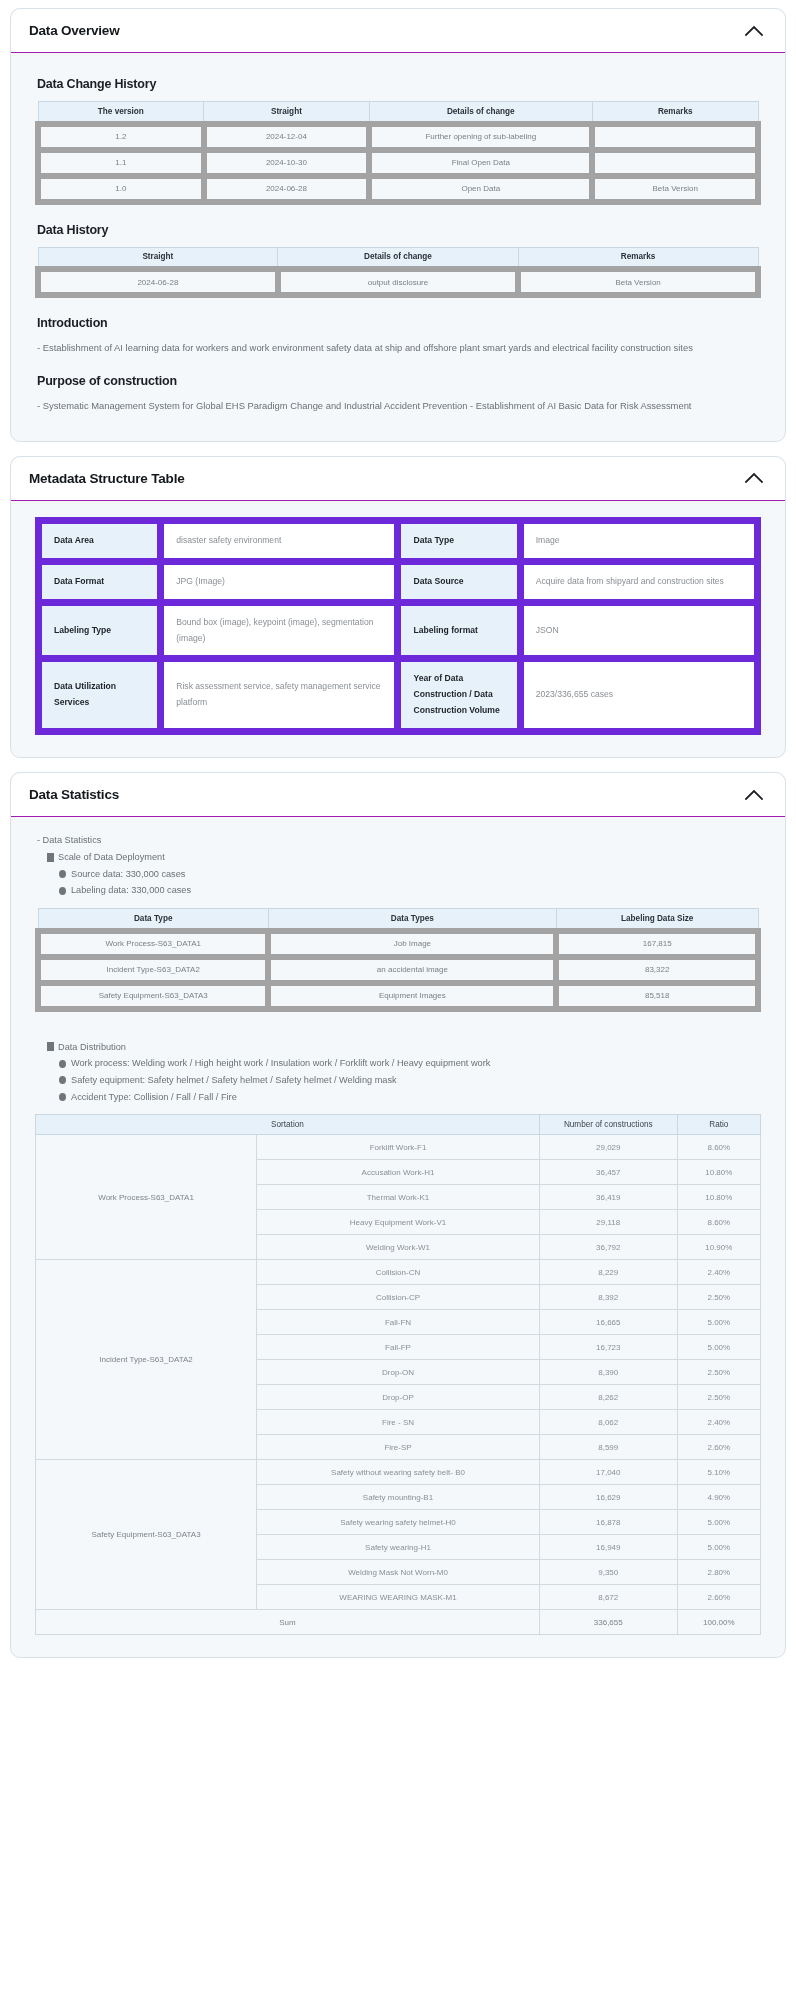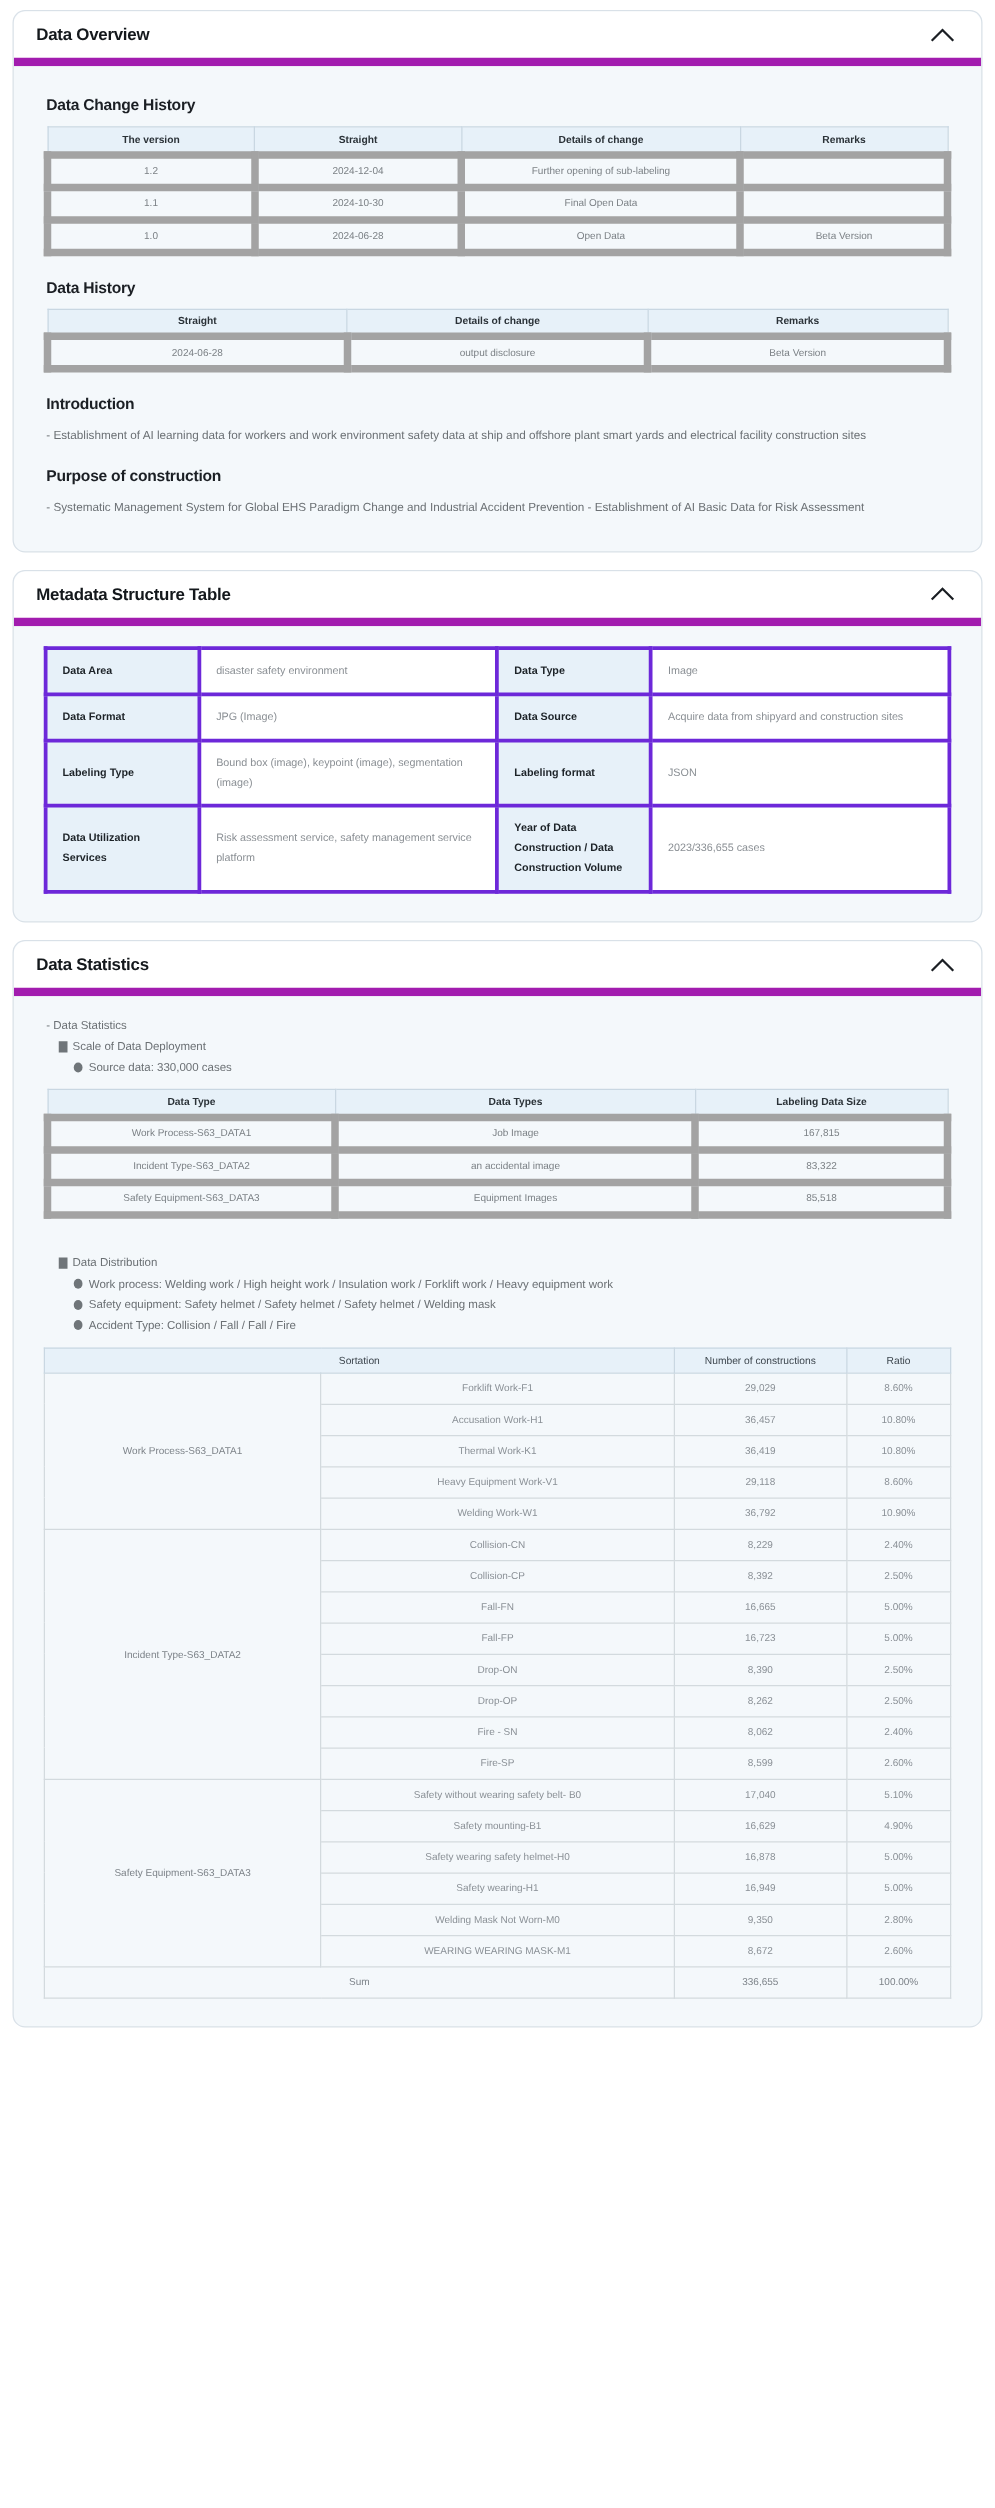--- a/index.html
+++ b/index.html
@@ -18,21 +18,21 @@
   
   .card {
     border: 1px solid #d9e1e8;
     border-radius: 10px;
     background: #f4f8fb;
     margin-bottom: 14px;
     overflow: hidden;
   }
   .card-head {
     background: #ffffff;
-    border-bottom: 7px solid #a21caf;
+    border-bottom: 1px solid #a21caf;
     height: 44px;
     display: flex;
     align-items: center;
     justify-content: space-between;
     padding: 0 20px 0 18px;
     border-radius: 10px 10px 0 0;
   }
   .card-title {
     font-size: 13.5px;
     font-weight: bold;
@@ -90,21 +90,21 @@
     padding: 3px 5px;
   }
 
   
   table.meta {
     width: 100%;
     border-collapse: collapse;
     table-layout: fixed;
   }
   table.meta td {
-    border: 3px solid #6d28d9;
+    border: 7px solid #6d28d9;
     padding: 9px 12px;
     font-size: 8.6px;
     vertical-align: middle;
     line-height: 1.85;
   }
   table.meta td.lbl {
     background: #e7f1f9;
     font-weight: bold;
     color: #1d2328;
     width: 100px;
@@ -318,20 +318,24 @@
       <div class="stat-line l0">- Data Statistics</div>
 
       <div class="stat-line l1">
         <span class="sq"></span>
         <span>Scale of Data Deployment</span>
       </div>
       <div class="stat-line l2">
         <span class="dot"></span>
         <span>Source data: 330,000 cases</span>
       </div>
+      <div class="stat-line l2">
+        <span class="dot"></span>
+        <span>Labeling data: 330,000 cases</span>
+      </div>
 
       <div class="spacer-8"></div>
 
       <table class="tbl">
         <colgroup>
             <col style="width:32%">
             <col style="width:40%">
             <col style="width:28%">
           </colgroup>
         <thead>

